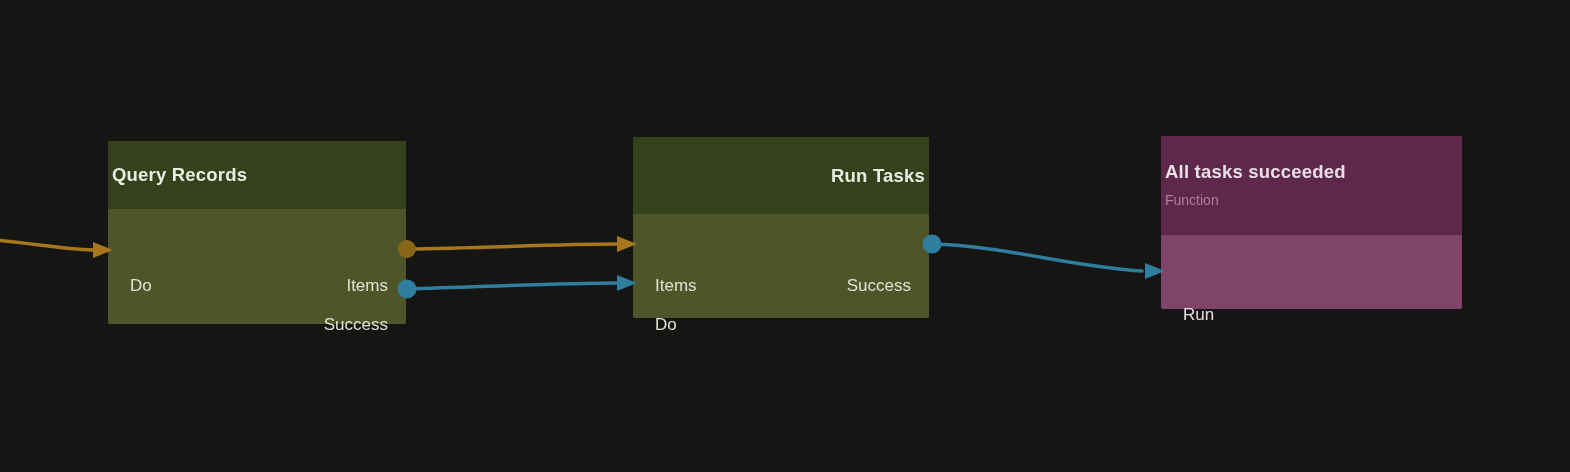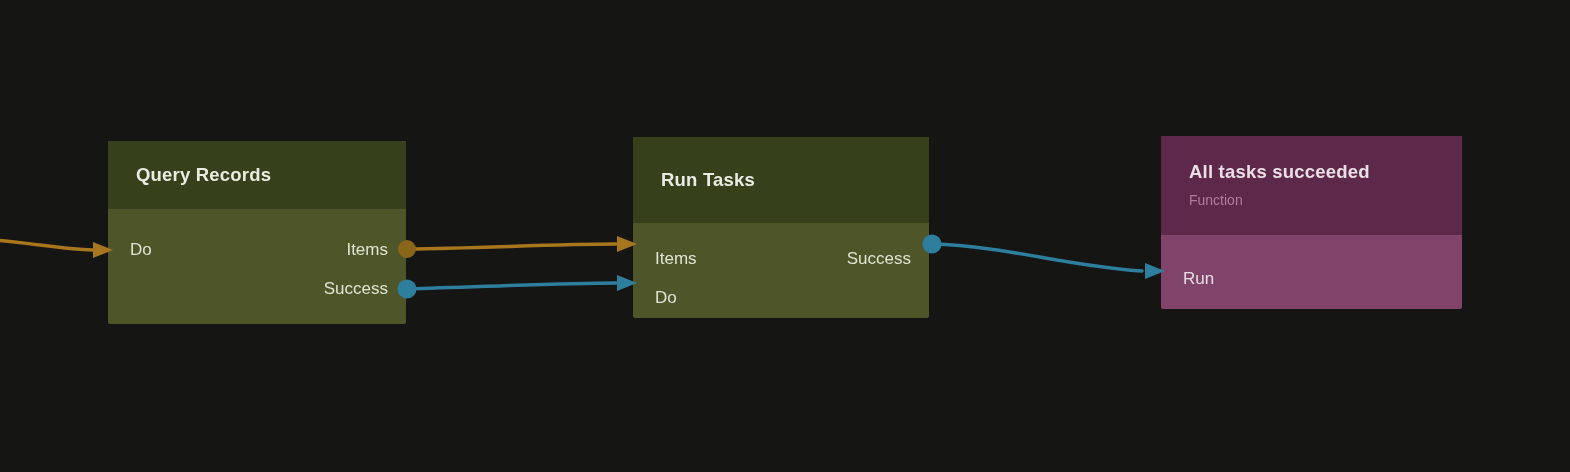--- a/index.html
+++ b/index.html
@@ -15,32 +15,32 @@
   .node {
     position: absolute;
     display: flex;
     flex-direction: column;
     border-radius: 2px;
   }
   .node-header {
     display: flex;
     flex-direction: column;
     justify-content: center;
-    padding: 0 28px;
+    padding: 0 4px;
     flex: 0 0 auto;
   }
   .node-title {
     font-size: 18.5px;
     font-weight: 700;
     letter-spacing: 0.2px;
     color: var(--title-text, #e9ece3);
     line-height: 28px;
     white-space: nowrap;
   }
-  .node-body { flex: 1 1 auto; }
+  .node-body { flex: 1 1 auto; margin-top: 36px; }
   .port-row {
     display: flex;
     justify-content: space-between;
     align-items: center;
     height: 39px;
     padding: 0 18px 0 22px;
     font-size: 17px;
     color: var(--port-text, #dfe3d3);
   }
   .port-left  { margin-right: auto; }
@@ -49,22 +49,22 @@
   
   #node-query-records { left: 108px; top: 141px; width: 298px; height: 183px;
     background: var(--node-green-body, #4e5629); }
   #node-query-records .node-header { height: 68px;
     background: var(--node-green-header, #36411b); }
   #node-query-records .node-body { padding-top: 21px; }
 
   
   #node-run-tasks { left: 633px; top: 137px; width: 296px; height: 181px;
     background: var(--node-green-body, #4e5629); }
-  #node-run-tasks .node-header { height: 86px;
-    background: var(--node-green-header, #36411b); }
+  #node-run-tasks .node-header { height: 77px;
+    background: var(--node-green-header, #36411b); align-items: flex-end; }
   #node-run-tasks .node-body { padding-top: 16px; }
 
   
   #node-all-tasks { left: 1161px; top: 136px; width: 301px; height: 173px;
     background: var(--node-purple-body, #80446a); }
   #node-all-tasks .node-header { height: 99px;
     background: var(--node-purple-header, #5d2849); }
   #node-all-tasks .node-title { color: var(--purple-title-text, #eadfe6); }
   #node-all-tasks .node-subtitle {
     font-size: 14px; font-weight: 400; line-height: 28px;

